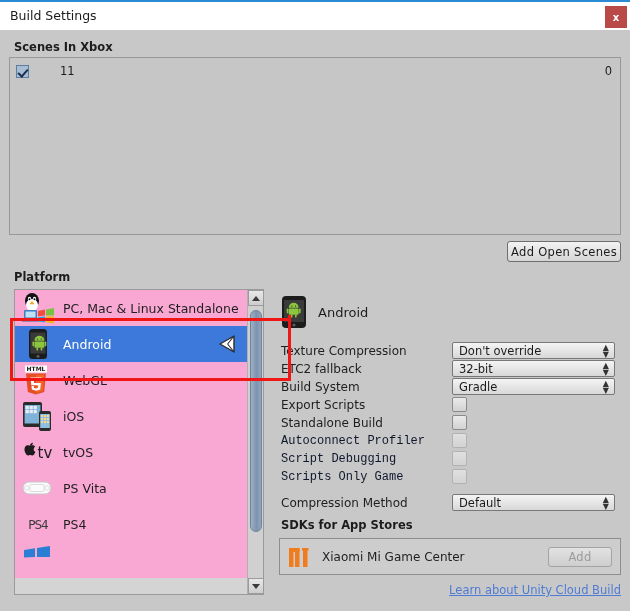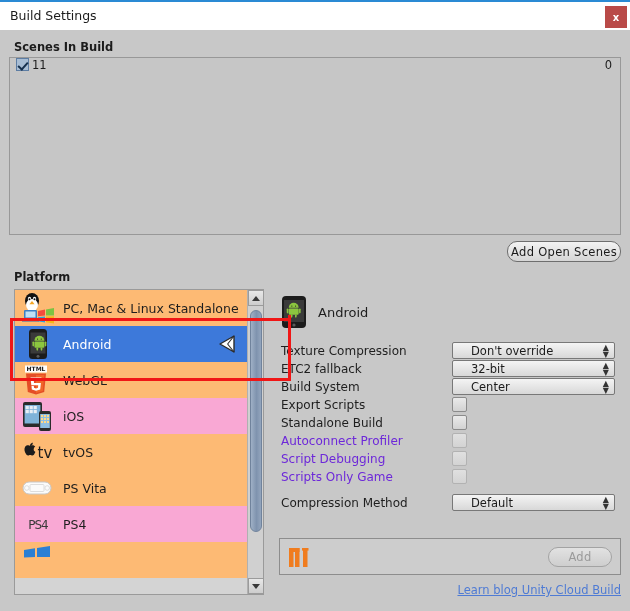--- a/index.html
+++ b/index.html
@@ -51,22 +51,23 @@
   #scenes-label { position: absolute; left: 14px; top: 10px; }
   .scenes-box {
     position: absolute; left: 9px; top: 27px;
     width: 612px; height: 178px;
     background: #c6c6c6;
     border: 1px solid #989898;
   }
   .scene-row {
     position: absolute; left: 0; top: 0;
     width: 100%; height: 20px;
-    display: flex; align-items: flex-start;
+    display: flex; align-items: flex-end;
     padding: 0 8px 0 6px;
+    gap: 28px;
   }
   .scene-check {
     width: 13px; height: 13px;
     background: #a8bdd4;
     border: 1px solid #5d7da3;
     position: relative;
     flex: 0 0 auto;
     cursor: pointer;
   }
   .scene-check::after {
@@ -80,21 +81,21 @@
   .scene-name {
     font-size: 11.5px; color: #1c1c1c; margin-left: 3px;
   }
   .scene-index {
     margin-left: auto; font-size: 11.5px; color: #1c1c1c;
   }
 
   .btn {
     background: linear-gradient(#f2f2f2, #d6d6d6);
     border: 1px solid #6e6e6e;
-    border-radius: 10px;
+    border-radius: 3px;
     font-size: 11.5px;
     color: #1b1b1b;
     font-family: "DejaVu Sans", "Liberation Sans", sans-serif;
     display: flex; align-items: center; justify-content: center;
     cursor: pointer;
     letter-spacing: 0.3px;
   }
   .btn.disabled {
     color: #9a9a9a;
     border-color: #a3a3a3;
@@ -117,21 +118,21 @@
     overflow: hidden;
   }
   .plat-list { position: absolute; left: 0; top: 0; width: 233px; }
   .plat-row {
     position: relative;
     height: 36px;
     display: flex; align-items: center;
     padding-left: 6px;
     cursor: pointer;
   }
-  .plat-row.odd  { background: #fdba74; }
+  .plat-row.odd  { background: #f9a8d4; }
   .plat-row.even { background: #f9a8d4; }
   .plat-row.selected { background: #3d79da; }
   .plat-row.selected .plat-name { color: #ffffff; }
   .plat-name { font-size: 12.5px; color: #1e1e1e; margin-left: 8px; }
   .plat-icon { width: 34px; height: 32px; flex: 0 0 auto; position: relative; }
 
   .unity-mark {
     position: absolute; right: 12px; top: 50%;
     transform: translateY(-50%);
     width: 18px; height: 18px;
@@ -170,32 +171,32 @@
   }
 
   
   #android-head-icon { position: absolute; left: 281px; top: 265px; width: 26px; height: 34px; }
   #android-head-name { position: absolute; left: 318px; top: 275px; font-size: 13px; color: #1e1e1e; }
 
   .field-label {
     position: absolute; left: 281px;
     font-size: 12px; color: #1e1e1e;
   }
-  .field-label.dim { color: #6d28d9; }
+  .field-label.dim { color: #0f172a; font-family: Liberation Mono, monospace; }
 
   .popup {
     position: absolute; left: 452px;
     width: 163px; height: 17px;
     background: linear-gradient(#f4f4f4, #d8d8d8);
     border: 1px solid #787878;
     border-radius: 2px;
     font-size: 11.5px;
     color: #1b1b1b;
     display: flex; align-items: center;
-    padding-left: 18px;
+    padding-left: 6px;
     cursor: pointer;
   }
   .popup .arrows {
     position: absolute; right: 5px; top: 50%; transform: translateY(-50%);
     font-size: 8px; line-height: 7px; color: #333; text-align: center;
   }
 
   .cbox {
     position: absolute; left: 452px;
     width: 15px; height: 15px;
@@ -253,21 +254,21 @@
 
 <div id="app">
 
   <div class="titlebar">
     <div class="title">Build Settings</div>
     <div class="close-btn">x</div>
   </div>
 
   <div class="body">
 
-    <div id="scenes-label" class="section-label">Scenes In Build</div>
+    <div id="scenes-label" class="section-label">Scenes In Xbox</div>
 
     <div class="scenes-box">
       <div class="scene-row">
         <span class="scene-check"></span>
         <span class="scene-name">11</span>
         <span class="scene-index">0</span>
       </div>
     </div>
 
     <div id="add-open-scenes" class="btn">Add Open Scenes</div>
@@ -460,49 +461,51 @@
 
     <div class="popup" style="top:312px">
       <span>Don't override</span>
       <span class="arrows">▲<br>▼</span>
     </div>
     <div class="popup" style="top:330px">
       <span>32-bit</span>
       <span class="arrows">▲<br>▼</span>
     </div>
     <div class="popup" style="top:348px">
-      <span>Center</span>
+      <span>Gradle</span>
       <span class="arrows">▲<br>▼</span>
     </div>
 
     <div class="cbox" style="top:367px"></div>
     <div class="cbox" style="top:385px"></div>
     <div class="cbox dim" style="top:403px"></div>
     <div class="cbox dim" style="top:421px"></div>
     <div class="cbox dim" style="top:439px"></div>
 
     <div class="popup" style="top:464px">
       <span>Default</span>
       <span class="arrows">▲<br>▼</span>
     </div>
 
+    <div id="sdks-label" class="section-label">SDKs for App Stores</div>
     <div class="sdk-box">
       <span class="mi-logo">
         <svg viewBox="0 0 22 19" width="22" height="19">
           <rect x="0" y="0" width="4.5" height="19" fill="#f07c1e"></rect>
           <rect x="6" y="0" width="4.5" height="19" fill="#f07c1e"></rect>
           <rect x="0" y="0" width="10.5" height="4" fill="#f07c1e"></rect>
           <rect x="14" y="0" width="4.5" height="19" fill="#f07c1e"></rect>
           <rect x="13" y="0" width="6.5" height="2.6" fill="#f07c1e"></rect>
         </svg>
       </span>
+      <span class="sdk-name">Xiaomi Mi Game Center</span>
       <div id="sdk-add-btn" class="btn disabled">Add</div>
     </div>
 
-    <div id="cloud-link">Learn blog Unity Cloud Build</div>
+    <div id="cloud-link">Learn about Unity Cloud Build</div>
 
     <div id="annot-rect" class="annot"></div>
     <div id="annot-stem"></div>
 
     <div id="watermark">https://blog.csdn.net/weixin_42913639</div>
 
   </div>
 </div>
 
 </body></html>

